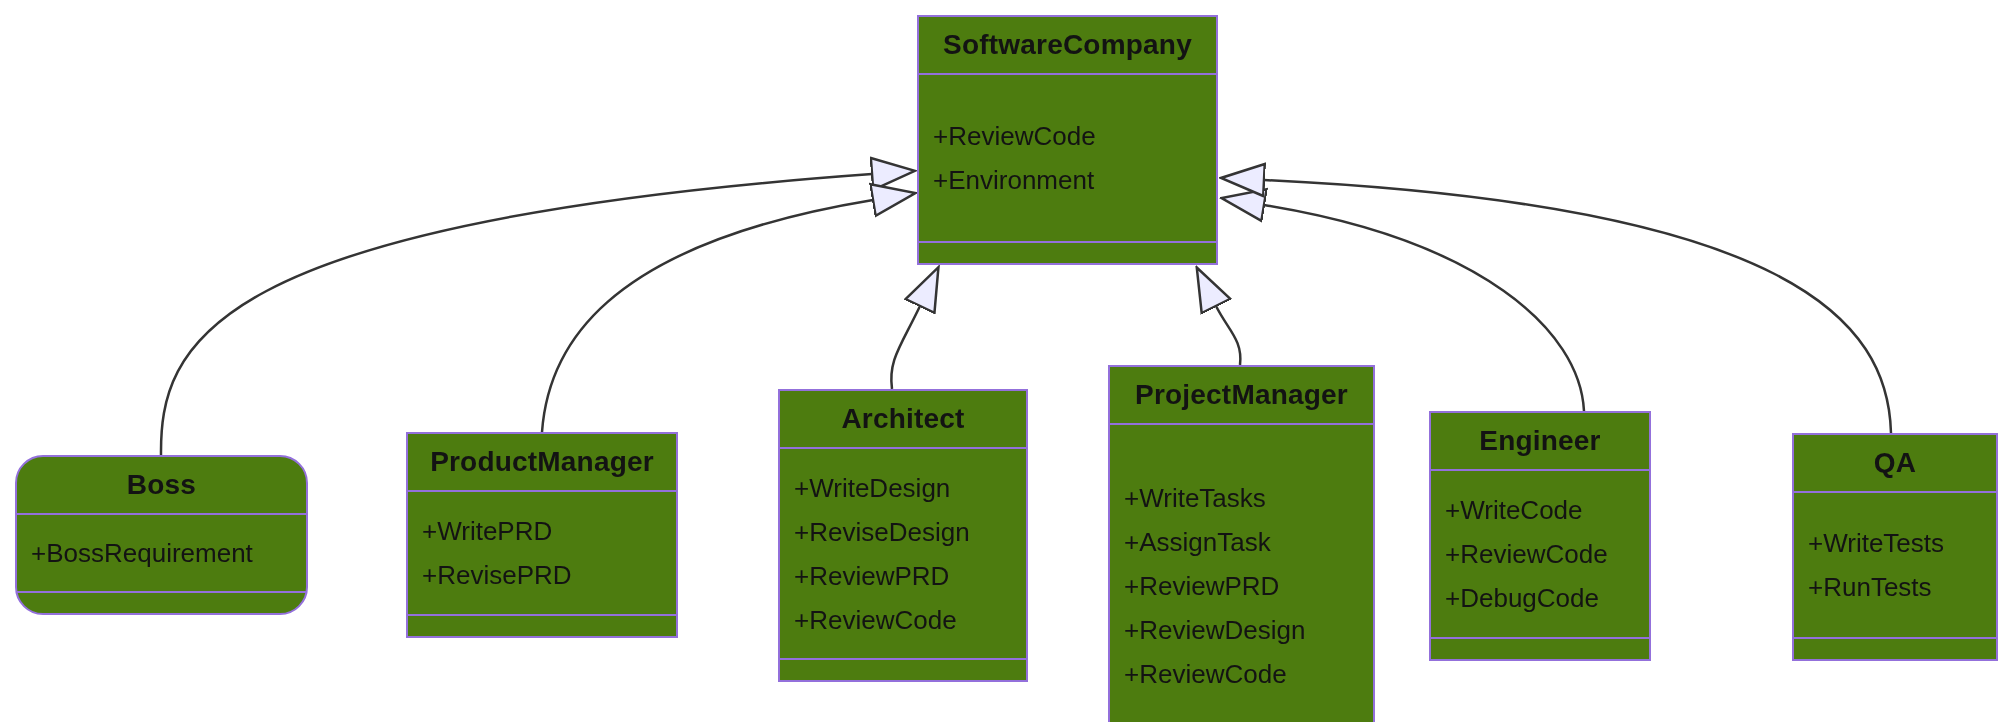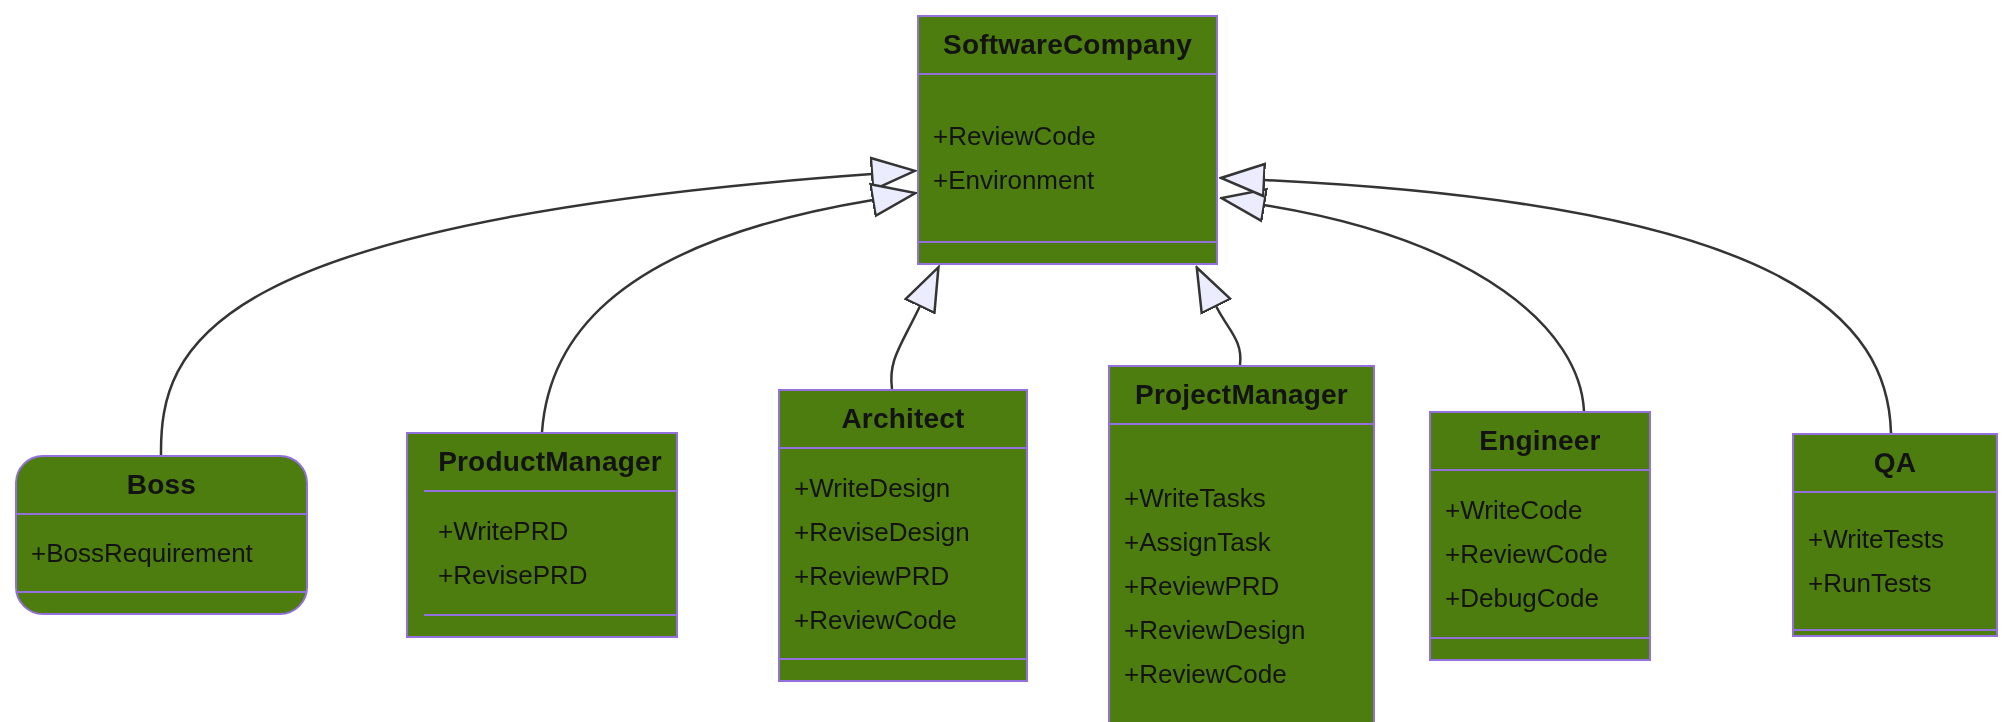--- a/index.html
+++ b/index.html
@@ -85,21 +85,21 @@
   </div>
 
   <div class="class-box" style="left:15px; top:455px; width:293px; height:160px;border-radius:28px;">
     <div class="class-title">Boss</div>
     <div class="class-members">
       <div class="class-member">+BossRequirement</div>
     </div>
     <div class="class-footer"></div>
   </div>
 
-  <div class="class-box" style="left:406px; top:432px; width:272px; height:206px;padding-left:16px;">
+  <div class="class-box" style="left:406px; top:432px; width:272px; height:206px;">
     <div class="class-title">ProductManager</div>
     <div class="class-members">
       <div class="class-member">+WritePRD</div>
       <div class="class-member">+RevisePRD</div>
     </div>
     <div class="class-footer"></div>
   </div>
 
   <div class="class-box" style="left:778px; top:389px; width:250px; height:293px;">
     <div class="class-title">Architect</div>
@@ -127,21 +127,21 @@
   <div class="class-box" style="left:1429px; top:411px; width:222px; height:250px;">
     <div class="class-title">Engineer</div>
     <div class="class-members">
       <div class="class-member">+WriteCode</div>
       <div class="class-member">+ReviewCode</div>
       <div class="class-member">+DebugCode</div>
     </div>
     <div class="class-footer"></div>
   </div>
 
-  <div class="class-box" style="left:1792px; top:433px; width:206px; height:204px;gap:22px;">
+  <div class="class-box" style="left:1792px; top:433px; width:206px; height:228px;gap:22px;">
     <div class="class-title">QA</div>
     <div class="class-members">
       <div class="class-member">+WriteTests</div>
       <div class="class-member">+RunTests</div>
     </div>
     <div class="class-footer"></div>
   </div>
 
 </div>
 

